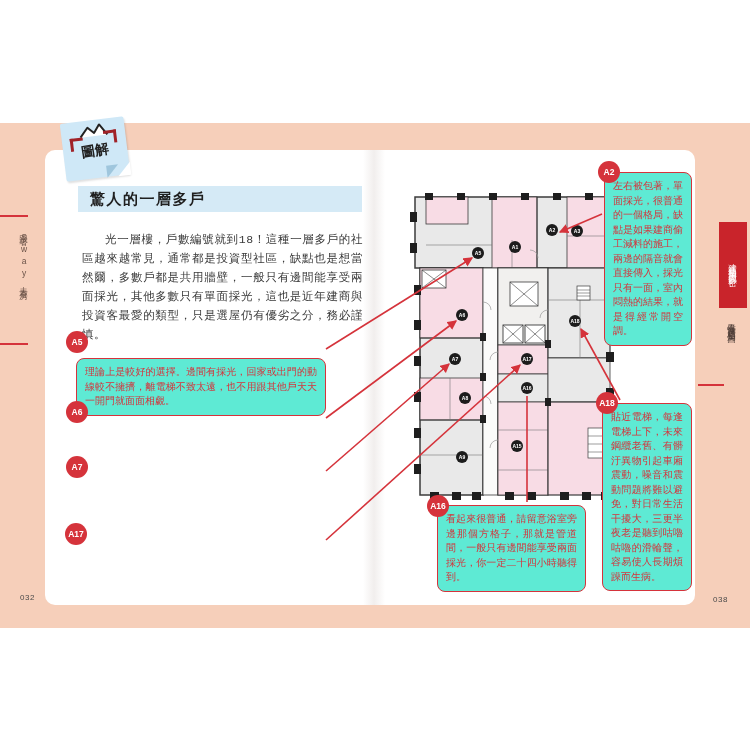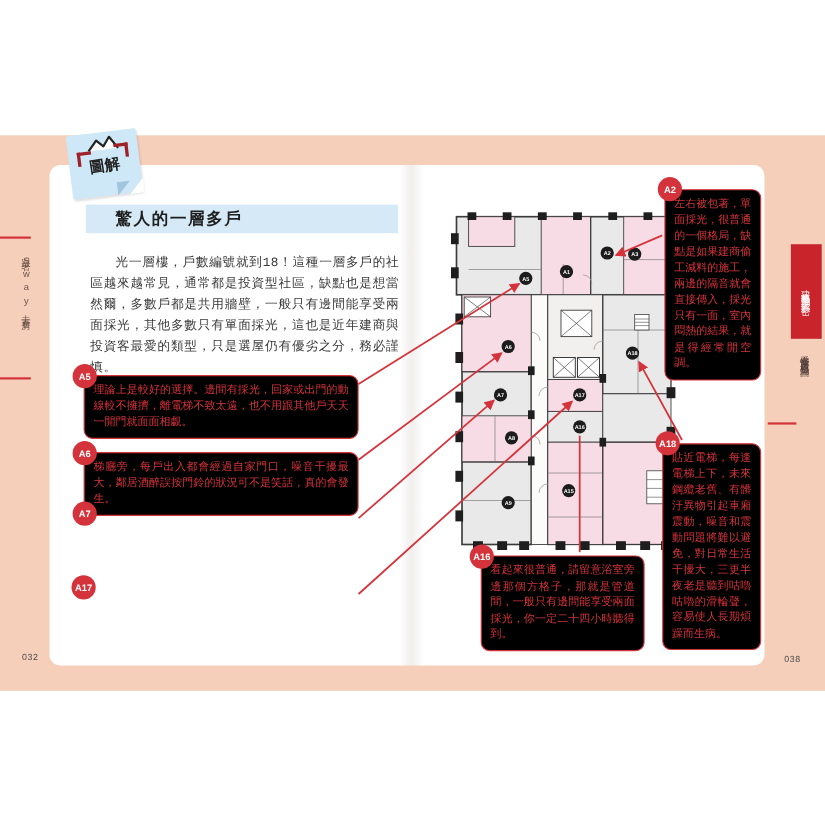--- a/index.html
+++ b/index.html
@@ -27,26 +27,26 @@
   .sticker .label{position:absolute;left:0;right:0;top:22px;text-align:center;font-weight:bold;
                   font-size:14px;color:#222;transform:rotate(-2deg);}
   .sticker .br-l{position:absolute;left:8px;top:16px;width:10px;height:10px;
                  border-left:3px solid #a02228;border-top:3px solid #a02228;}
   .sticker .br-r{position:absolute;right:9px;top:12px;width:10px;height:10px;
                  border-right:3px solid #a02228;border-top:3px solid #a02228;}
   .sticker svg{position:absolute;left:18px;top:4px;}
 
   .title-bar{position:absolute;left:78px;top:186px;width:284px;height:26px;background:#d5eaf6;
              display:flex;align-items:center;}
-  .title-bar span{font-size:15px;font-weight:bold;color:#1f1f1f;letter-spacing:1.5px;padding-left:27px;
+  .title-bar span{font-size:15px;font-weight:bold;color:#1f1f1f;letter-spacing:1.5px;padding-left:12px;
                   font-family:"Liberation Sans","DejaVu Sans",sans-serif;}
   .intro{position:absolute;left:82px;top:218px;width:281px;font-size:11.5px;line-height:19px;color:#3a3a3a;
          text-align:justify;text-indent:2em;font-family:Liberation Mono, monospace;letter-spacing:0.5px;}
 
-  .callout{position:absolute;background:#000000;border:1.6px solid #d5333b;border-radius:8px;
+  .callout{position:absolute;background:#5eead4;border:1.6px solid #d5333b;border-radius:8px;
            color:#d5333b;font-size:10px;line-height:14.5px;padding:6px 8px;text-align:justify;z-index:4;}
   .badge{position:absolute;width:22px;height:22px;border-radius:50%;background:#d5333b;color:#ffffff;
          display:flex;align-items:center;justify-content:center;font-weight:bold;font-size:8.5px;z-index:5;}
   .overlay{position:absolute;left:0;top:0;z-index:3;pointer-events:none;}
 </style>
 </head>
 <body>
 
 <div class="stage">
 
@@ -222,28 +222,25 @@
     <div class="label">圖解</div>
     <div class="fold2"></div>
     <div class="fold"></div>
   </div>
 
   <div class="title-bar">
     <span>驚人的一層多戶</span>
   </div>
   <p class="intro">光一層樓，戶數編號就到18！這種一層多戶的社區越來越常見，通常都是投資型社區，缺點也是想當然爾，多數戶都是共用牆壁，一般只有邊間能享受兩面採光，其他多數只有單面採光，這也是近年建商與投資客最愛的類型，只是選屋仍有優劣之分，務必謹慎。</p>
 
-  <div class="callout" style="left:76px;top:341px;width:232px;">
+  <div class="callout" style="left:76px;top:358px;width:232px;">
     <span>理論上是較好的選擇。邊間有採光，回家或出門的動線較不擁擠，離電梯不致太遠，也不用跟其他戶天天一開門就面面相覷。</span>
   </div>
   <div class="badge" style="left:66px;top:331px;">A5</div>
 
-  <div class="callout" style="left:76px;top:411px;width:232px;">
-    <span>梯廳旁，每戶出入都會經過自家門口，噪音干擾最大，鄰居酒醉誤按門鈴的狀況可不是笑話，真的會發生。</span>
-  </div>
   <div class="badge" style="left:66px;top:401px;">A6</div>
 
   <div class="badge" style="left:66px;top:456px;">A7</div>
 
   <div class="badge" style="left:65px;top:523px;">A17</div>
 
   <div class="callout" style="left:604px;top:172px;width:70px;">
     <span>左右被包著，單面採光，很普通的一個格局，缺點是如果建商偷工減料的施工，兩邊的隔音就會直接傳入，採光只有一面，室內悶熱的結果，就是得經常開空調。</span>
   </div>
   <div class="badge" style="left:598px;top:161px;">A2</div>

